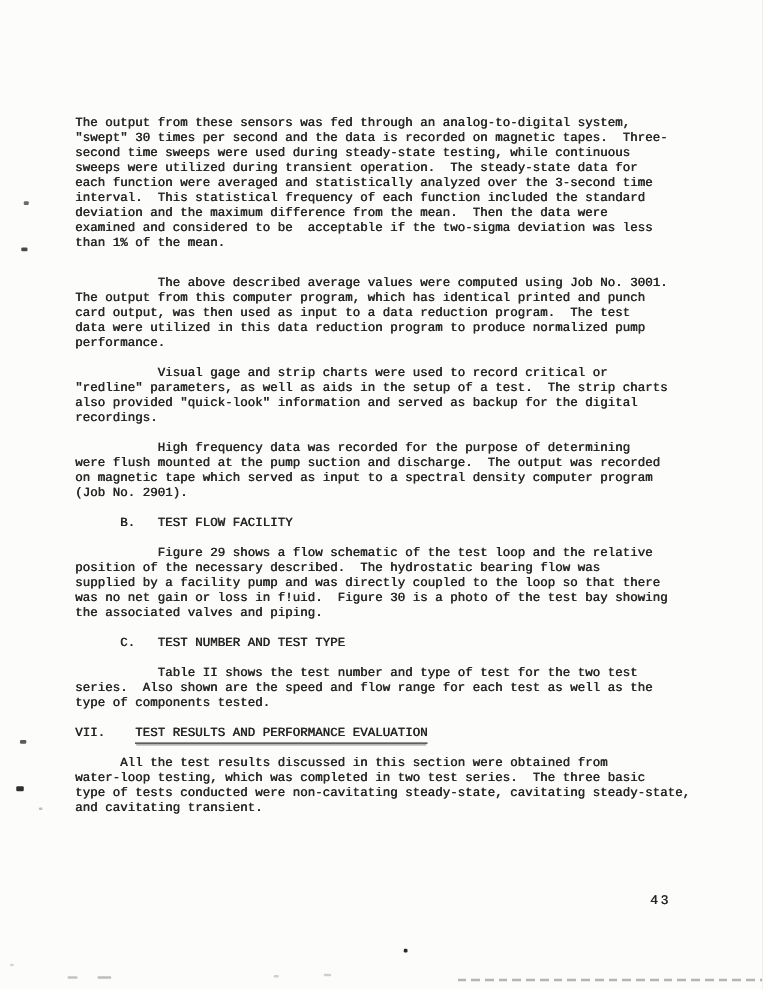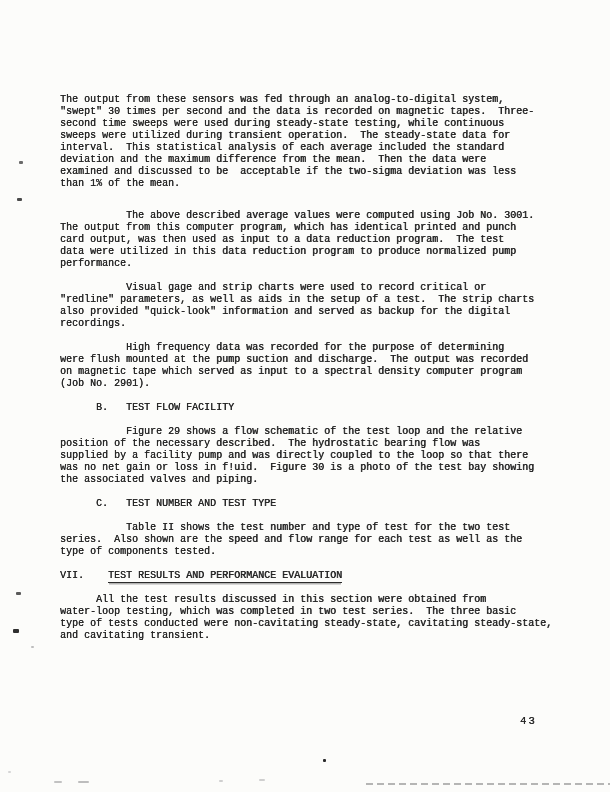--- a/index.html
+++ b/index.html
@@ -71,23 +71,24 @@
 </head>
 <body>
 
 <div class="page" style="--ink: #262626; --paper: #fcfcfa;">
   <div class="body-text" id="doc-body">
       <div class="block">
         <div class="line">The output from these sensors was fed through an analog-to-digital system,</div>
         <div class="line">"swept" 30 times per second and the data is recorded on magnetic tapes.  Three-</div>
         <div class="line">second time sweeps were used during steady-state testing, while continuous</div>
         <div class="line">sweeps were utilized during transient operation.  The steady-state data for</div>
-        <div class="line">interval.  This statistical analysis of each average included the standard</div>
+        <div class="line">each function were averaged and statistically analyzed over the 3-second time</div>
+        <div class="line">interval.  This statistical frequency of each function included the standard</div>
         <div class="line">deviation and the maximum difference from the mean.  Then the data were</div>
-        <div class="line">examined and discussed to be  acceptable if the two-sigma deviation was less</div>
+        <div class="line">examined and considered to be  acceptable if the two-sigma deviation was less</div>
         <div class="line">than 1% of the mean.</div>
       </div>
       <div class="block extra-gap">
         <div class="line">           The above described average values were computed using Job No. 3001.</div>
         <div class="line">The output from this computer program, which has identical printed and punch</div>
         <div class="line">card output, was then used as input to a data reduction program.  The test</div>
         <div class="line">data were utilized in this data reduction program to produce normalized pump</div>
         <div class="line">performance.</div>
       </div>
       <div class="block">

